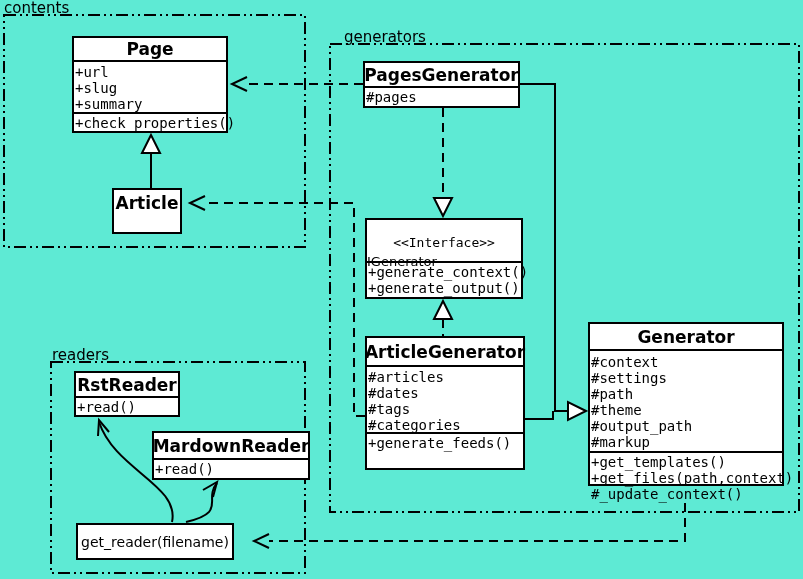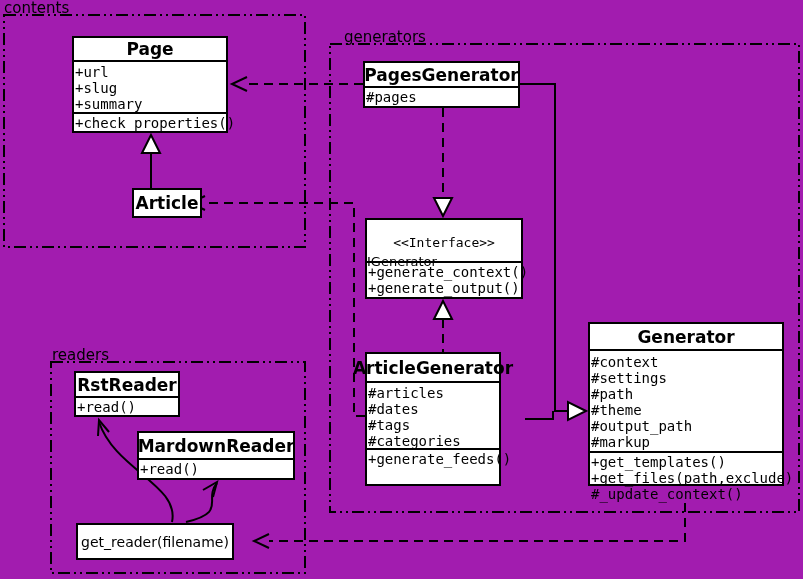--- a/index.html
+++ b/index.html
@@ -1,16 +1,16 @@
 <!DOCTYPE html>
 <html><head>
 <meta charset="utf-8">
 <style>
   html,body{margin:0;padding:0;background:#ffffff;}
-  .stage{position:relative;width:803px;height:579px;background:#a21caf;overflow:hidden;
+  .stage{position:relative;width:803px;height:579px;background:#5eead4;overflow:hidden;
          font-family:"DejaVu Sans","Liberation Sans",sans-serif;color:#000;}
   .stage svg{position:absolute;left:0;top:0;}
   .pkg-label{position:absolute;font-size:15px;line-height:15px;white-space:nowrap;}
   .box{position:absolute;background:#fff;border:2px solid #000;box-sizing:border-box;
        display:flex;flex-direction:column;}
   .t{flex:none;display:flex;align-items:center;justify-content:center;
      font-weight:bold;font-size:17px;white-space:nowrap;box-sizing:border-box;}
   .sec{flex:none;border-top:2px solid #000;box-sizing:border-box;padding-top:1px;overflow:visible;}
   .m{font-family:"DejaVu Sans Mono","Liberation Mono",monospace;font-size:14px;
      line-height:16px;white-space:pre;padding-left:1px;}
@@ -68,21 +68,21 @@
     <div class="sec" style="height:52px;padding-top:2px">
       <div class="m">+url</div>
       <div class="m">+slug</div>
       <div class="m">+summary</div>
     </div>
     <div class="sec" style="height:19px">
       <div class="m">+check_properties()</div>
     </div>
   </div>
 
-  <div class="box" style="left:132px;top:188px;width:70px;height:30px">
+  <div class="box" style="left:112px;top:188px;width:70px;height:46px">
     <div class="t" style="height:26px">Article</div>
   </div>
 
   <div class="box" style="left:363px;top:61px;width:157px;height:47px">
     <div class="t" style="height:23px">PagesGenerator</div>
     <div class="sec" style="height:20px">
       <div class="m">#pages</div>
     </div>
   </div>
 
@@ -90,21 +90,21 @@
     <div style="height:41px;flex:none;box-sizing:border-box">
       <div class="stereo">&lt;&lt;Interface&gt;&gt;</div>
       <div class="t2">IGenerator</div>
     </div>
     <div class="sec" style="height:36px">
       <div class="m">+generate_context()</div>
       <div class="m">+generate_output()</div>
     </div>
   </div>
 
-  <div class="box" style="left:365px;top:352px;width:136px;height:134px">
+  <div class="box" style="left:365px;top:336px;width:160px;height:134px">
     <div class="t" style="height:27px">ArticleGenerator</div>
     <div class="sec" style="height:67px;padding-top:2px">
       <div class="m">#articles</div>
       <div class="m">#dates</div>
       <div class="m">#tags</div>
       <div class="m">#categories</div>
     </div>
     <div class="sec" style="height:36px">
       <div class="m">+generate_feeds()</div>
     </div>
@@ -115,33 +115,33 @@
     <div class="sec" style="height:102px;padding-top:3px">
       <div class="m">#context</div>
       <div class="m">#settings</div>
       <div class="m">#path</div>
       <div class="m">#theme</div>
       <div class="m">#output_path</div>
       <div class="m">#markup</div>
     </div>
     <div class="sec" style="height:50px">
       <div class="m">+get_templates()</div>
-      <div class="m">+get_files(path,exclude)</div>
+      <div class="m">+get_files(path,context)</div>
       <div class="m">#_update_context()</div>
     </div>
   </div>
 
   <div class="box" style="left:74px;top:371px;width:106px;height:46px">
     <div class="t" style="height:23px">RstReader</div>
     <div class="sec" style="height:19px">
       <div class="m">+read()</div>
     </div>
   </div>
 
-  <div class="box" style="left:137px;top:431px;width:158px;height:49px">
+  <div class="box" style="left:152px;top:431px;width:158px;height:49px">
     <div class="t" style="height:25px">MardownReader</div>
     <div class="sec" style="height:20px">
       <div class="m">+read()</div>
     </div>
   </div>
 
   <div class="box plain" style="left:76px;top:523px;width:158px;height:37px">
     <span>get_reader(filename)</span>
   </div>
 

